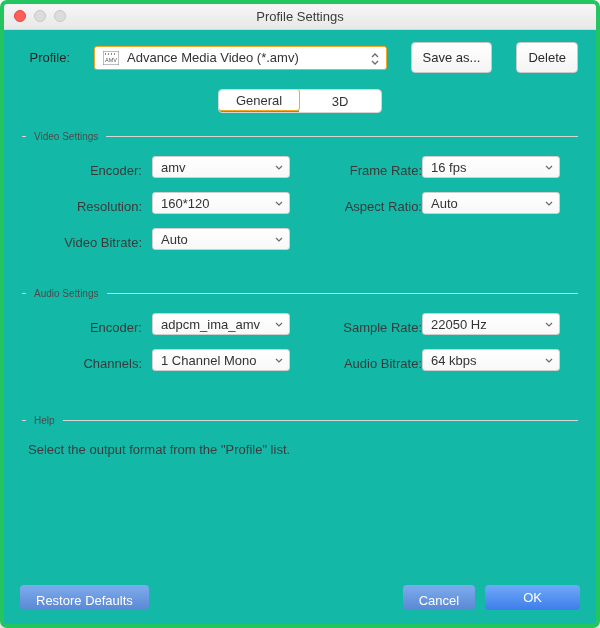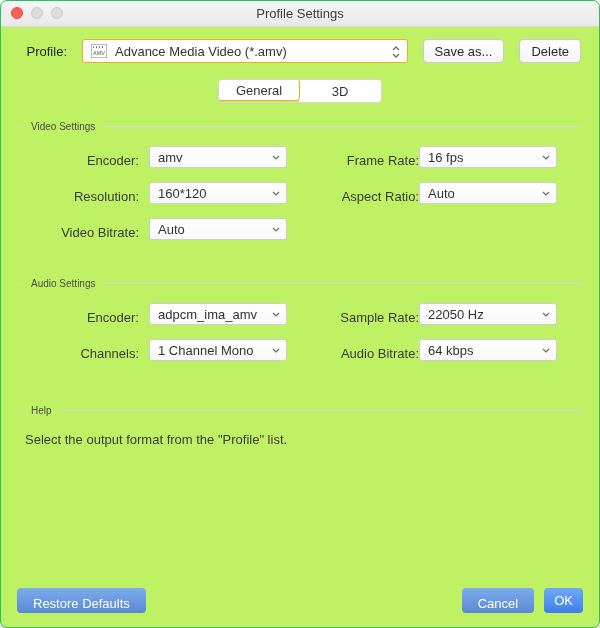--- a/index.html
+++ b/index.html
@@ -1,29 +1,29 @@
 <!DOCTYPE html>
 <html><head>
   <meta charset="utf-8">
   <style>
     * { box-sizing: border-box; margin: 0; padding: 0; }
     body { width: 600px; height: 628px; font-family: -apple-system, "Helvetica Neue", Arial, sans-serif; font-size: 13px; color: #333; background: transparent; }
-    .window { width: 600px; height: 628px; background: #bef264; border: 1px solid #22c55e; border-radius: 7px; display: flex; flex-direction: column; overflow: hidden; box-shadow: 0 10px 30px rgba(0,0,0,0.25); }
+    .window { width: 600px; height: 628px; background: #14b8a6; border: 4px solid #22c55e; border-radius: 7px; display: flex; flex-direction: column; overflow: hidden; box-shadow: 0 10px 30px rgba(0,0,0,0.25); }
     .titlebar { position: relative; height: 26px; line-height: 26px; text-align: center; font-size: 13px; color: #3c3c3c; border-bottom: 1px solid #d7d7d7; background: linear-gradient(#f6f6f6,#e8e8e8); }
     .traffic { position: absolute; left: 10px; top: 6px; display: flex; gap: 8px; }
     .tl { width: 12px; height: 12px; border-radius: 50%; }
     .tl.red { background: #ff5f57; border: 0.5px solid #e24a41; }
     .tl.dim { background: #dcdcdc; border: 0.5px solid #c8c8c8; }
     .content { flex: 1; padding: 12px 18px 0 18px; display: flex; flex-direction: column; }
-    .profile-row { display: flex; align-items: center; gap: 15px; margin-bottom: 10px; }
+    .profile-row { display: flex; align-items: center; gap: 24px; margin-bottom: 10px; }
     .lbl { text-align: right; color: #262626; }
     .profile-select { flex: 1; height: 24px; border: 1px solid #f5a623; border-radius: 3px; background: #fff; display: flex; align-items: center; padding: 0 8px; position: relative; cursor: default; }
     .profile-select .amv-icon { margin-right: 8px; }
     .profile-select .chev { position: absolute; right: 6px; top: 4px; }
-    .btn { height: 24px; padding: 0 11px; border: 1px solid #c9c9c9; border-radius: 4px; background: linear-gradient(#ffffff,#f4f4f4); font-size: 13px; color: #2b2b2b; cursor: default; }
+    .btn { height: 31px; padding: 0 11px; border: 1px solid #c9c9c9; border-radius: 4px; background: linear-gradient(#ffffff,#f4f4f4); font-size: 13px; color: #2b2b2b; cursor: default; }
     .seg { display: flex; justify-content: center; margin: 6px 0 18px; }
     .seg-wrap { display: flex; border-radius: 4px; overflow: hidden; border: 1px solid #d5d5d5; }
     .seg-btn { width: 82px; height: 22px; display: flex; align-items: center; justify-content: center; font-size: 13px; background: #fff; }
     .seg-btn.active { border: 1px solid #f5a623; margin: -1px; border-radius: 3px; z-index: 1; background: #fff; }
     fieldset { border: none; border-top: 1px solid #d7d7d7; margin: 0 0 14px 0; padding: 0; }
     legend { padding: 0 8px; color: #4b4b4b; font-size: 10px; margin-left: 4px; }
     .rows { padding: 14px 2px 6px 2px; display: flex; flex-direction: column; gap: 14px; }
     .row2 { display: flex; align-items: flex-end; }
     .lab { width: 128px; text-align: right; padding-right: 10px; color: #3a3a3a; }
     .sel { height: 22px; width: 138px; border: 1px solid #cfcfcf; border-radius: 3px; background: linear-gradient(#ffffff,#f8f8f8); display: flex; align-items: center; padding: 0 8px; position: relative; cursor: default; }
@@ -198,15 +198,15 @@
       <div class="help-text">Select the output format from the "Profile" list.</div>
     </fieldset>
 
     <div class="spacer"></div>
   </div>
 
   <div class="footer">
     <button class="pbtn dimmed">Restore Defaults</button>
     <div class="stretch"></div>
     <button class="pbtn dimmed">Cancel</button>
-    <button class="pbtn primary" style="padding:0 10px">OK</button>
+    <button class="pbtn primary" style="padding:0 38px">OK</button>
   </div>
 </div>
 
 </body></html>

